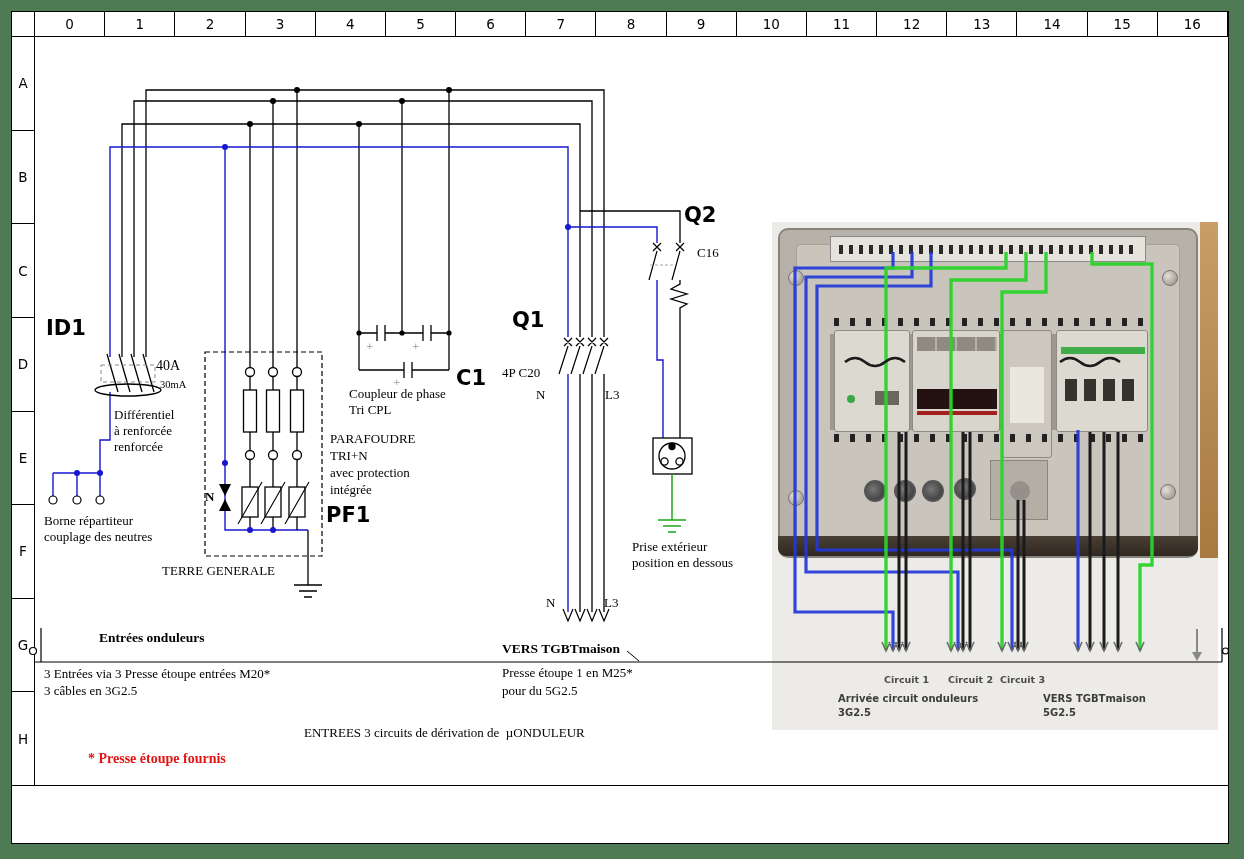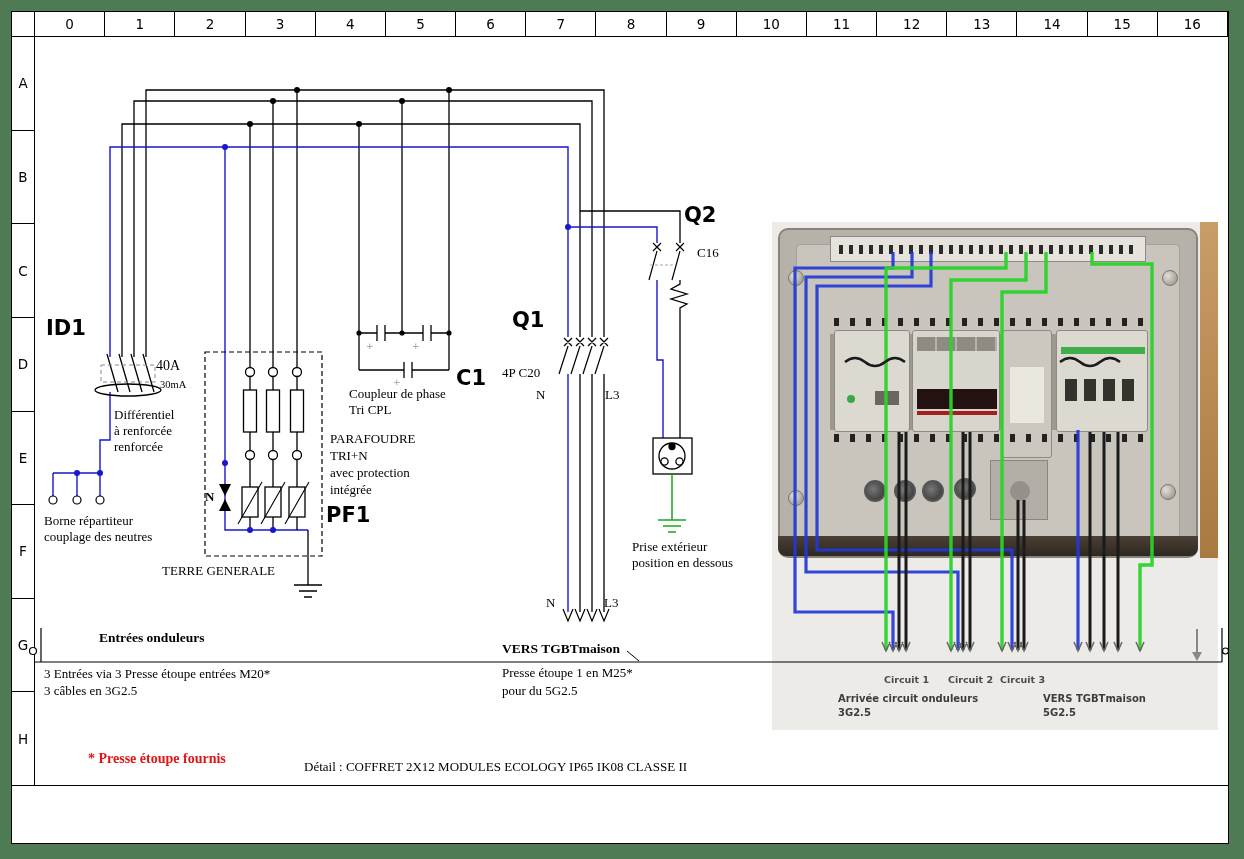--- a/index.html
+++ b/index.html
@@ -283,21 +283,21 @@
   <div class="lbl" style="left:632px;top:556px;">position en dessous</div>
   <div class="lbl" style="left:546px;top:596px;">N</div>
   <div class="lbl" style="left:604px;top:596px;">L3</div>
   <div class="lbl b" style="left:502px;top:641px;font-size:13.5px;">VERS TGBTmaison</div>
   <div class="lbl" style="left:502px;top:666px;">Presse étoupe 1 en M25*</div>
   <div class="lbl" style="left:502px;top:684px;">pour du 5G2.5</div>
   <div class="lbl b" style="left:99px;top:630px;font-size:13.5px;">Entrées onduleurs</div>
   <div class="lbl" style="left:44px;top:667px;">3 Entrées via 3 Presse étoupe entrées M20*</div>
   <div class="lbl" style="left:44px;top:684px;">3 câbles en 3G2.5</div>
   <div class="lbl red" style="left:88px;top:751px;">* Presse étoupe fournis</div>
-  <div class="lbl" style="left:304px;top:760px;">Détail : COFFRET 2X12 MODULES ECOLOGY IP65 IK08 CLASSE II</div>
+  <div class="lbl" style="left:304px;top:726px;">ENTREES 3 circuits de dérivation de  µONDULEUR</div>
 
   <div class="clbl" style="left:884px;top:674px;">Circuit 1</div>
   <div class="clbl" style="left:948px;top:674px;">Circuit 2</div>
   <div class="clbl" style="left:1000px;top:674px;">Circuit 3</div>
   <div class="plbl" style="left:838px;top:693px;">Arrivée circuit onduleurs</div>
   <div class="plbl" style="left:838px;top:707px;">3G2.5</div>
   <div class="plbl" style="left:1043px;top:693px;">VERS TGBTmaison</div>
   <div class="plbl" style="left:1043px;top:707px;">5G2.5</div>
 
 </div>

